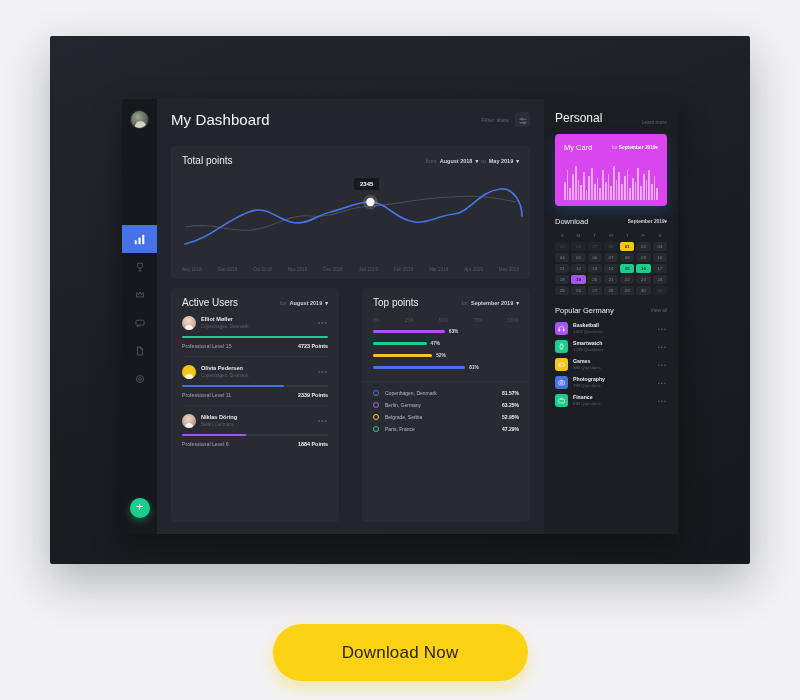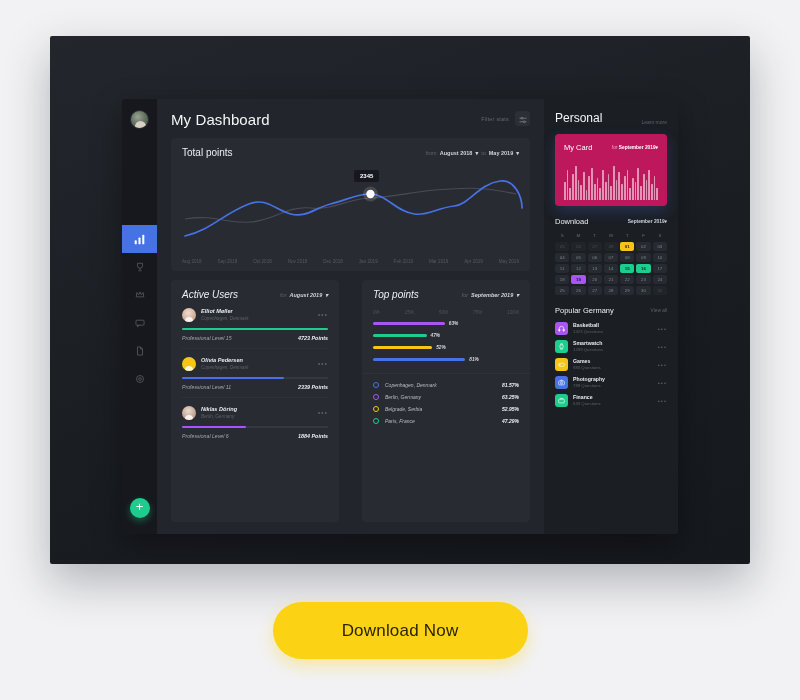--- a/index.html
+++ b/index.html
@@ -73,21 +73,21 @@
   }
 
   
   .main {
     flex: 1 1 auto;
     background: #22252b;
     padding: 12px 14px 12px 14px;
     display: flex; flex-direction: column;
     min-width: 0;
   }
-  .topbar { display:flex; align-items:flex-start; margin-bottom: 10px; }
+  .topbar { display:flex; align-items:center; margin-bottom: 18px; }
   .page-title { color:#f4f5f7; font-size: 15px; font-weight: 400; letter-spacing:.1px; }
   .topbar-right { margin-left:auto; display:flex; align-items:center; gap:6px; }
   .filter-label { color:#62686f; font-size: 5.5px; letter-spacing:.2px; }
   .filter-btn {
     width: 15px; height: 15px; border-radius: 3px;
     background: #2b2f36; display:flex; align-items:center; justify-content:center;
     color:#8d939b;
   }
 
   .card {
@@ -105,21 +105,21 @@
   .chart-area { position:absolute; left:0; right:0; top:26px; height: 82px; }
   .chart-area svg { width: 100%; height: 100%; display:block; }
   .tooltip {
     position:absolute; top:32px; left: 183px;
     background:#16181d; color:#fff; font-size:6px; font-weight:bold;
     padding: 3px 6px; border-radius:2px;
   }
   .xaxis { position:absolute; left:11px; right:11px; bottom:7px; display:flex; justify-content:space-between; }
   .xaxis span { color:#545a62; font-size:4.6px; }
 
-  .lower { display:flex; gap:23px; flex: 1 1 auto; min-height:0;font-style:italic; }
+  .lower { display:flex; gap:23px; flex: 1 1 auto; min-height:0; }
   .panel { flex:1 1 0; min-width:0; display:flex; flex-direction:column; }
 
   
   .user-row { padding: 8px 11px 0 11px; }
   .user-top { display:flex; align-items:center; }
   .u-av { width:14px; height:14px; border-radius:50%; margin-right:5px; flex:0 0 14px; overflow:hidden; position:relative; }
   .u-av.a1 { background: radial-gradient(circle at 45% 35%, #f0ddd0, #b98f74); }
   .u-av.a2 { background: #f5c518; }
   .u-av.a3 { background: radial-gradient(circle at 45% 35%, #eadbd0, #a8806a); }
   .u-av::after { content:""; position:absolute; left:3px; bottom:0; width:8px; height:5px; border-radius:5px 5px 0 0; background:rgba(255,255,255,.85); }
@@ -151,21 +151,21 @@
     width: 134px; flex: 0 0 134px;
     background: #1b1e23;
     padding: 12px 11px;
     display:flex; flex-direction:column;
   }
   .side-head { display:flex; align-items:flex-end; margin-bottom:9px; }
   .side-title { color:#f4f5f7; font-size:12px; }
   .learn { margin-left:auto; color:#5d636b; font-size:5px; }
 
   .mycard {
-    background: #be185d; border-radius:4px; height: 72px; padding: 9px 9px 0 9px;
+    background: #d946ef; border-radius:4px; height: 72px; padding: 9px 9px 0 9px;
     position:relative; overflow:hidden; margin-bottom:11px;
     box-shadow: 0 5px 14px rgba(71,114,230,.25);
   }
   .mycard-head { display:flex; align-items:center; }
   .mycard-title { color:#fff; font-size:7.5px; }
   .mycard-right { margin-left:auto; font-size:4.8px; color:rgba(255,255,255,.6); }
   .mycard-right b { color:#fff; }
   .mini { position:absolute; left:9px; right:9px; bottom:6px; height:38px; display:flex; align-items:flex-end; gap:1px; }
   .mini i { flex:1 1 auto; background:rgba(255,255,255,.55); border-radius:.5px; display:block; }
 
@@ -187,21 +187,21 @@
   .day.sel-p { background:#a855f7; color:#27093e; font-weight:bold; }
 
   .topics .t-row { display:flex; align-items:center; margin-bottom:5px; }
   .t-ic { width:13px; height:13px; border-radius:3px; margin-right:5px; flex:0 0 13px;
           display:flex; align-items:center; justify-content:center; color:#fff; }
   .t-name { color:#e7e9ed; font-size:5.2px; font-weight:bold; line-height:1.35; }
   .t-sub { color:#5b6169; font-size:4.3px; line-height:1.35; }
   .t-dots { margin-left:auto; color:#585e66; font-size:6px; letter-spacing:1px; }
 
   
-  .cta-wrap { position:absolute; left:0; right:0; top:602px; display:flex; justify-content:center; }
+  .cta-wrap { position:absolute; left:0; right:0; top:624px; display:flex; justify-content:center; }
   .cta {
     width: 255px; height: 57px; border-radius: 30px;
     background: #fcd214;
     color:#2b2403; font-size: 17px; letter-spacing:.2px;
     display:flex; align-items:center; justify-content:center;
     box-shadow: 0 7px 16px rgba(252,210,20,.35);
     border: none; cursor: pointer;
     font-family: "Liberation Sans", sans-serif;
   }
 </style>

